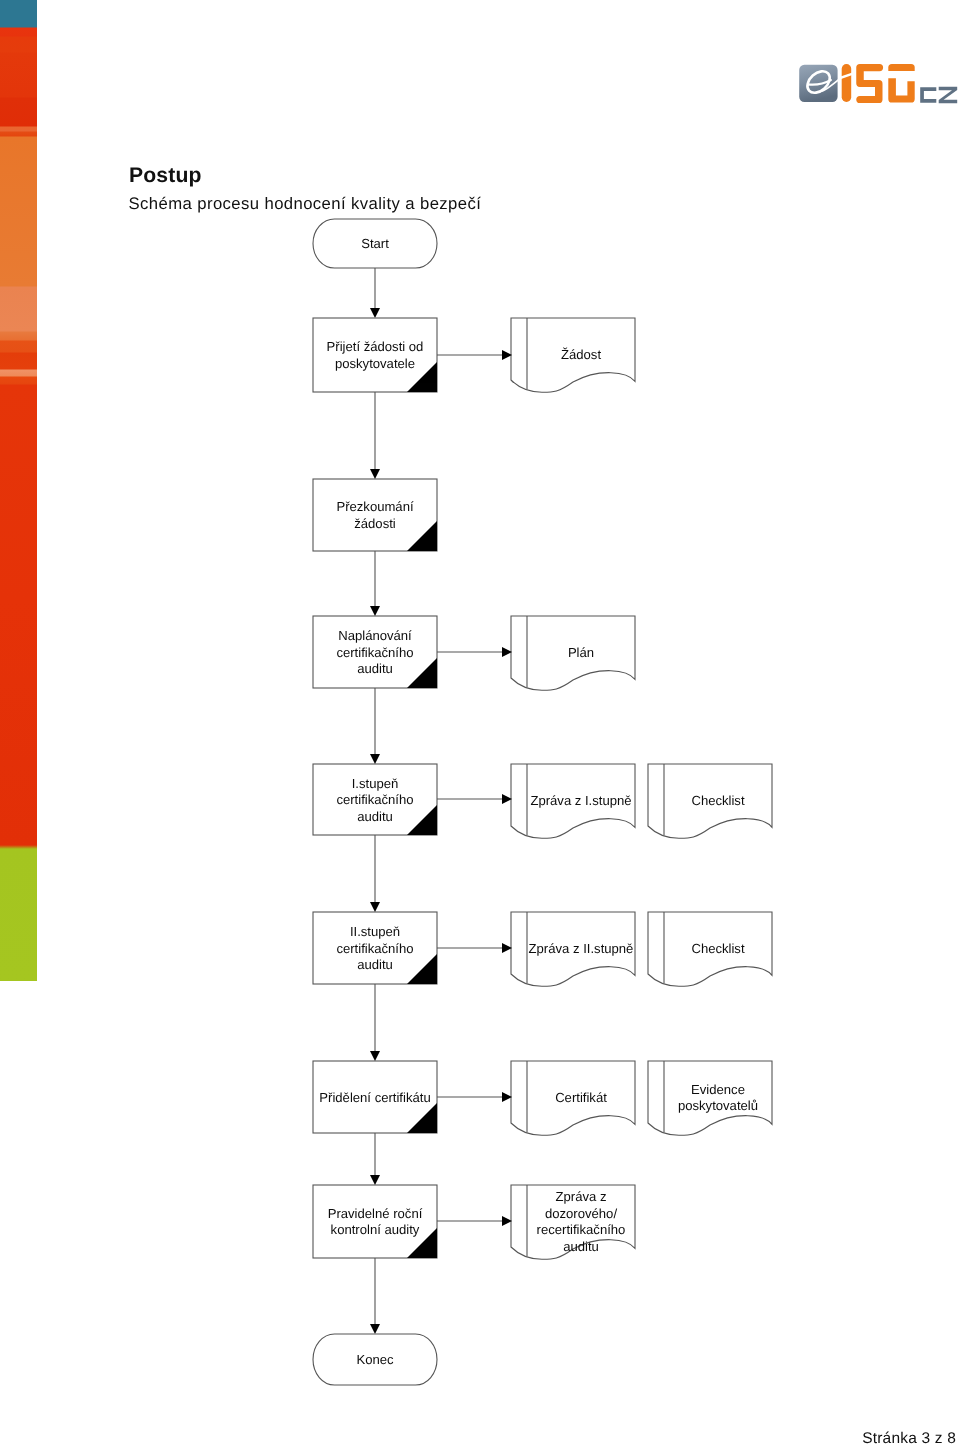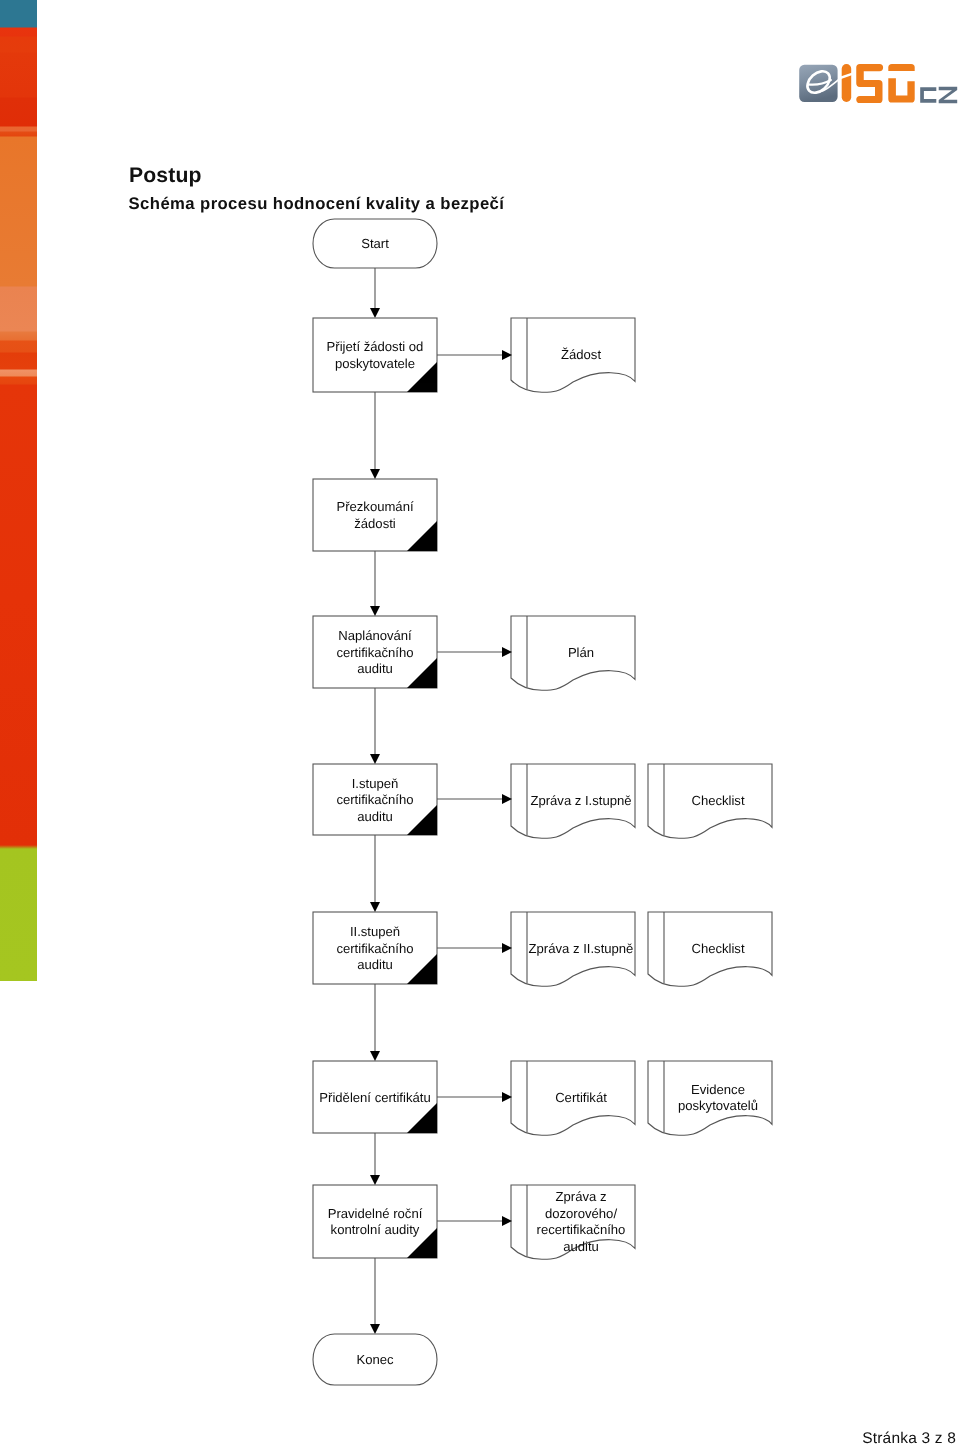--- a/index.html
+++ b/index.html
@@ -1,21 +1,21 @@
 <!DOCTYPE html>
 <html><head>
 <meta charset="utf-8">
 <style>
   html,body{margin:0;padding:0;}
   body{width:960px;height:1446px;background:#ffffff;font-family:"Liberation Sans",sans-serif;position:relative;overflow:hidden;}
   #page{position:absolute;left:0;top:0;width:960px;height:1446px;background:#fff;}
   #sidebar{position:absolute;left:0;top:0;width:37px;height:981px;}
   #logo{position:absolute;left:796px;top:60px;width:164px;height:48px;}
   #title{position:absolute;left:129px;top:164.2px;font-size:21.2px;font-weight:bold;color:#111;letter-spacing:0.12px;}
-  #subtitle{position:absolute;left:128.6px;top:194.2px;font-size:16.7px;font-weight:bold;color:#111;letter-spacing:0.4px;}
+  #subtitle{position:absolute;left:128.6px;top:194.2px;font-size:16.7px;font-weight:normal;color:#111;letter-spacing:0.4px;}
   #footer{position:absolute;left:862.2px;top:1430px;font-size:15.5px;color:#111;letter-spacing:0.2px;}
   #flow{position:absolute;left:0;top:0;}
   .nodetext{font-family:"Liberation Sans",sans-serif;font-size:13.1px;fill:#0d0d0d;text-anchor:middle;}
   *{-webkit-font-smoothing:antialiased;text-rendering:geometricPrecision;}
   body{-webkit-font-smoothing:antialiased;}
   #flow,#title,#subtitle,#footer,#logo{opacity:0.9999;will-change:opacity;}
 </style>
 </head>
 <body>
 

